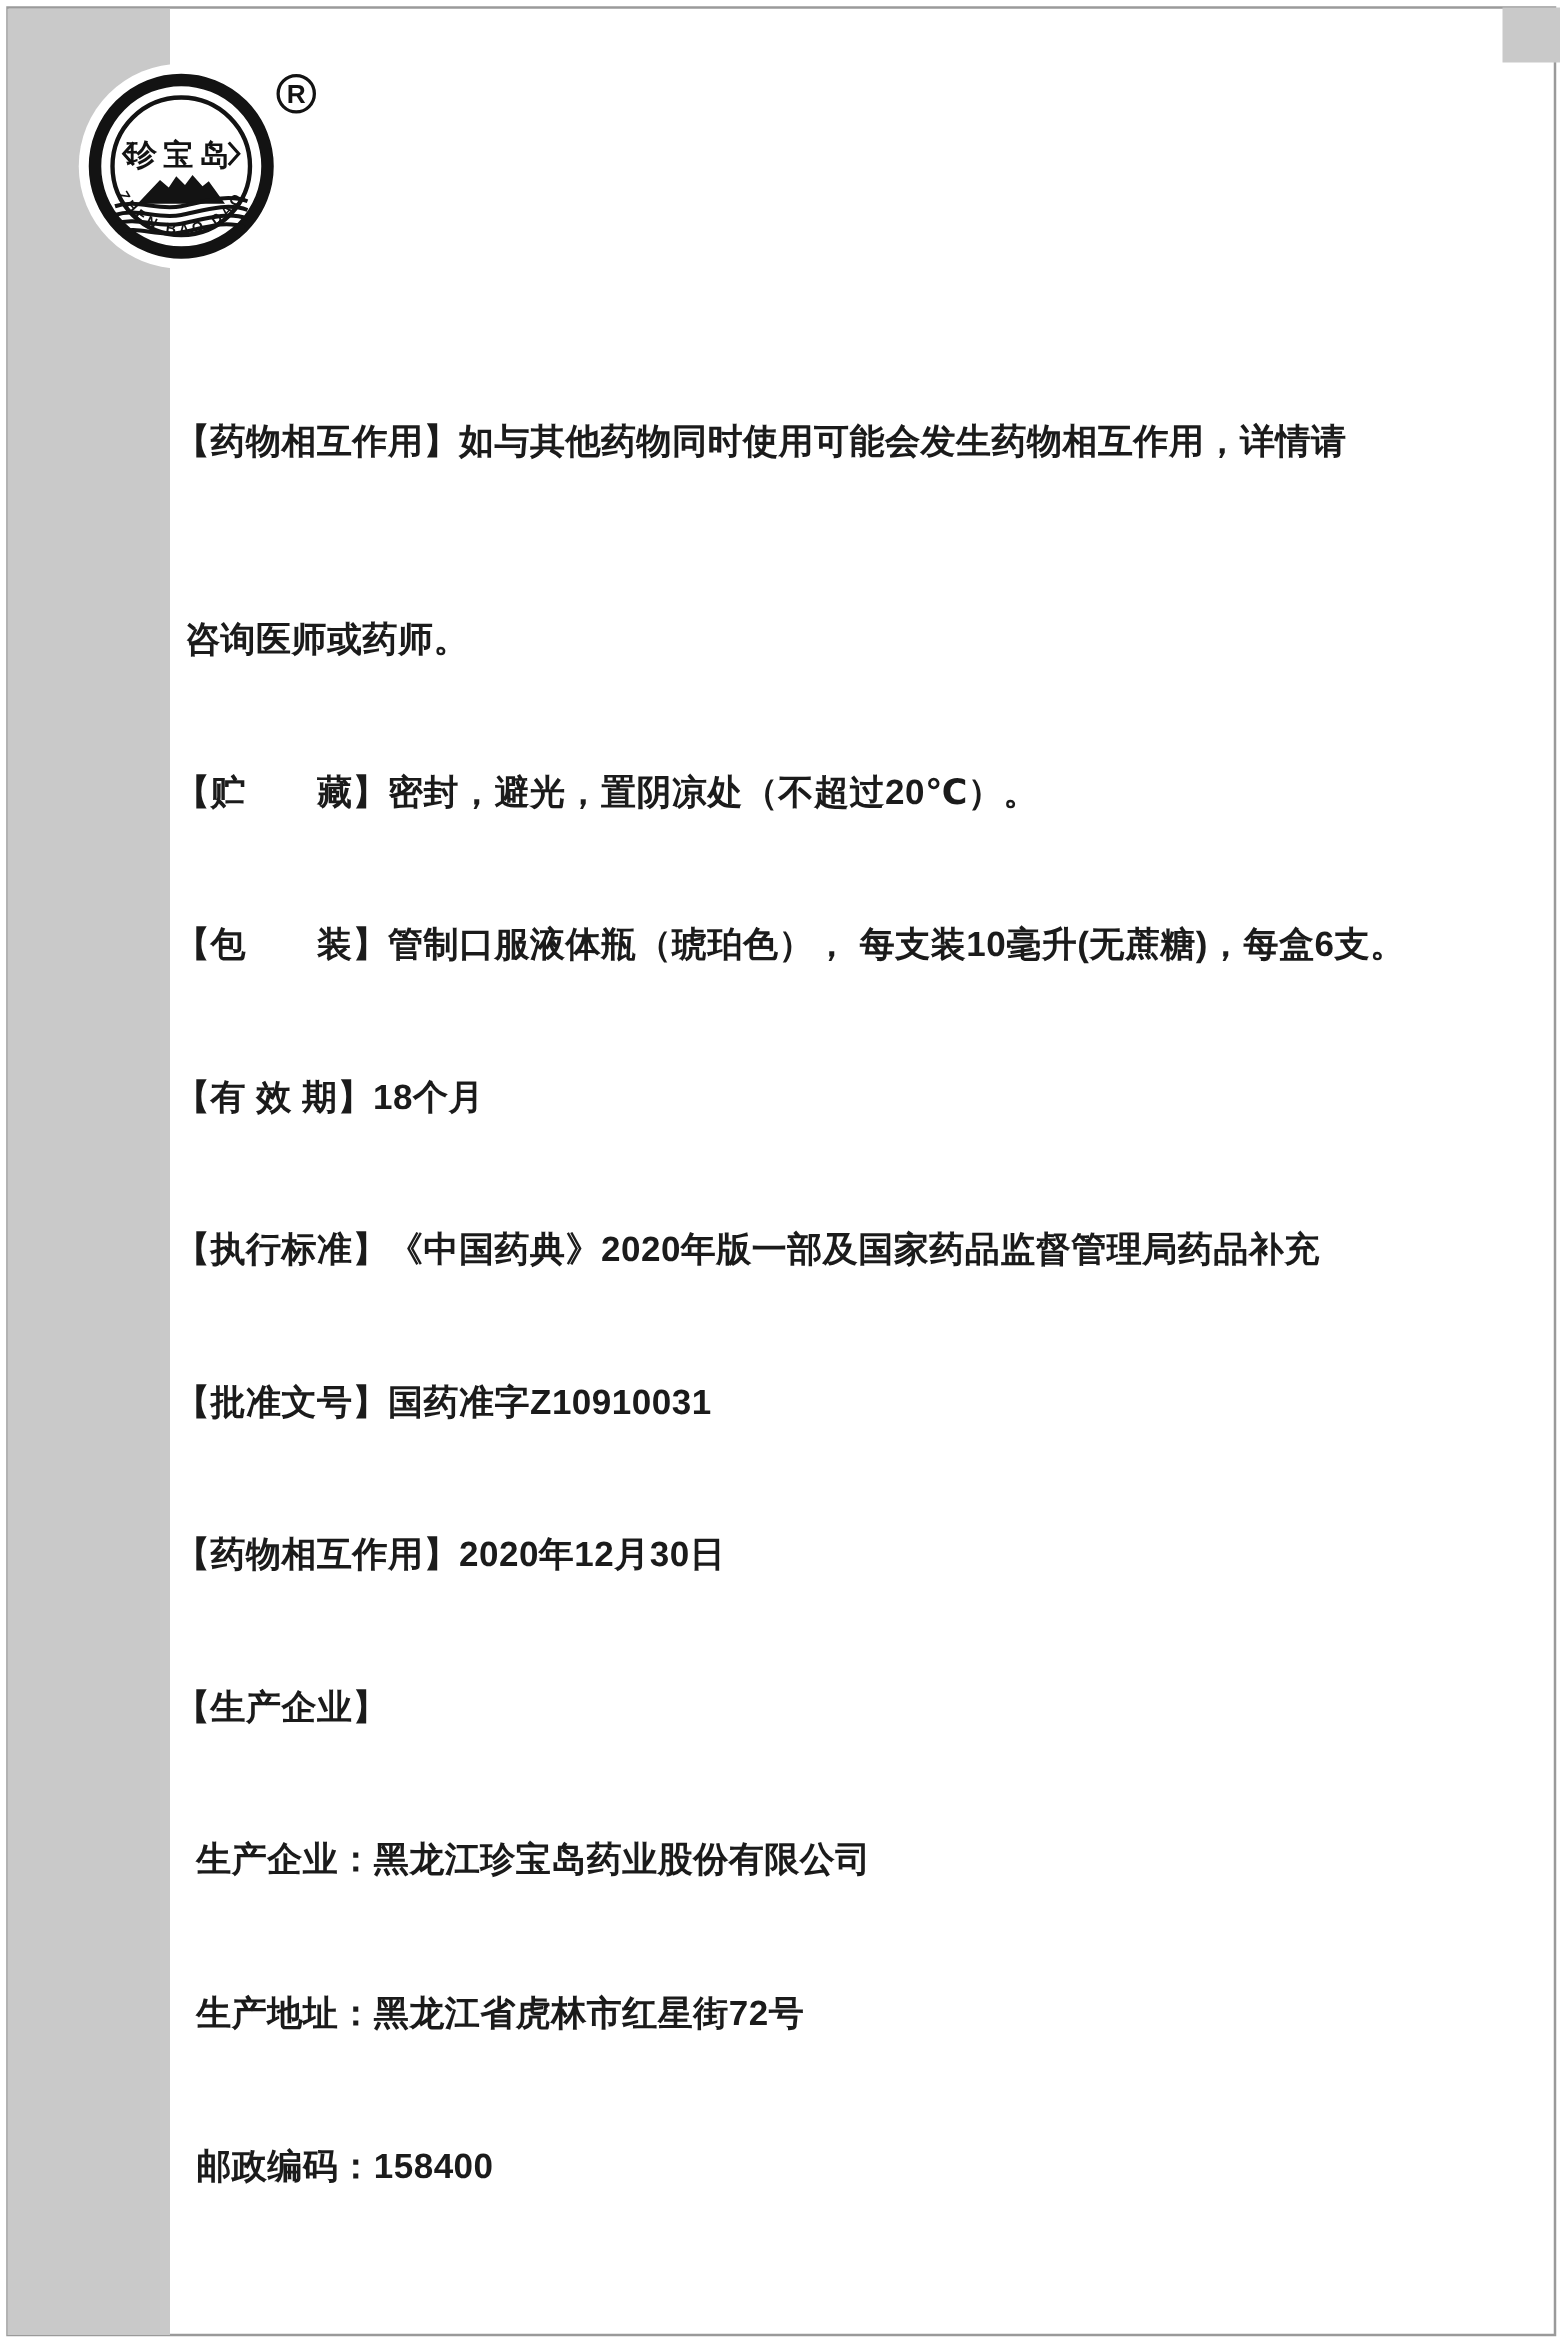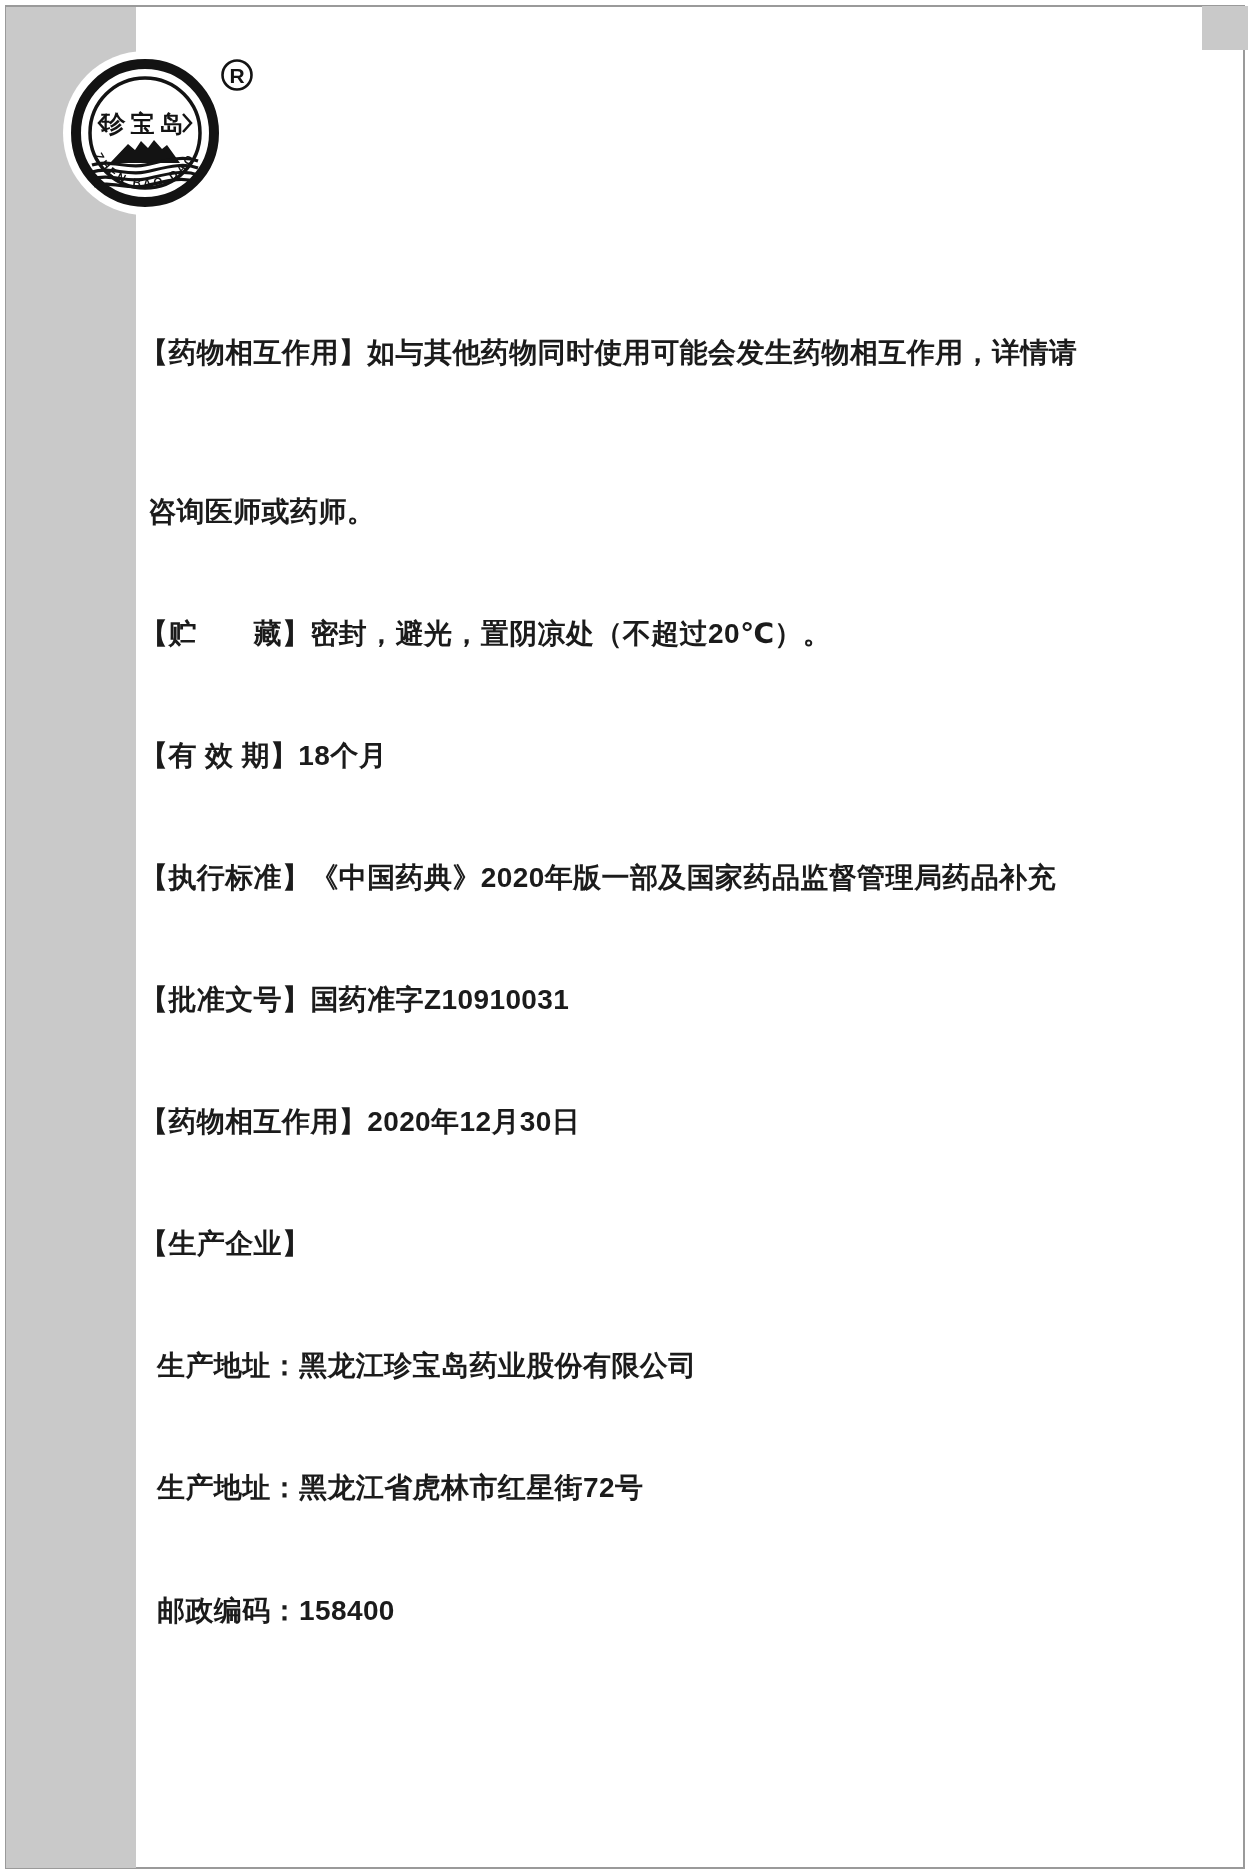--- a/index.html
+++ b/index.html
@@ -68,26 +68,27 @@
 
     <circle cx="187" cy="37" r="14.5" fill="none" stroke="#131313" stroke-width="2.6"></circle>
     <text x="187" y="44.5" text-anchor="middle" font-size="21" font-weight="bold" fill="#131313">R</text>
   </svg>
 </div>
 
 <div class="doc">
   <div class="line">【药物相互作用】如与其他药物同时使用可能会发生药物相互作用，详情请</div>
   <div class="line hang">咨询医师或药师。</div>
   <div class="line">【贮　　藏】密封，避光，置阴凉处（不超过20℃）。</div>
+  <div class="line">【包　　装】管制口服液体瓶（琥珀色）， 每支装10毫升(无蔗糖)，每盒6支。</div>
   <div class="line">【有 效 期】18个月</div>
   <div class="line">【执行标准】《中国药典》2020年版一部及国家药品监督管理局药品补充</div>
   <div class="line">【批准文号】国药准字Z10910031</div>
   <div class="line">【药物相互作用】2020年12月30日</div>
   <div class="line">【生产企业】</div>
-  <div class="line item">生产地址：黑龙江珍宝岛药业股份有限公司</div>
+  <div class="line item">生产企业：黑龙江珍宝岛药业股份有限公司</div>
   <div class="line item">生产地址：黑龙江省虎林市红星街72号</div>
   <div class="line item">邮政编码：158400</div>
   
   
   
   
   
   
   
 </div>

